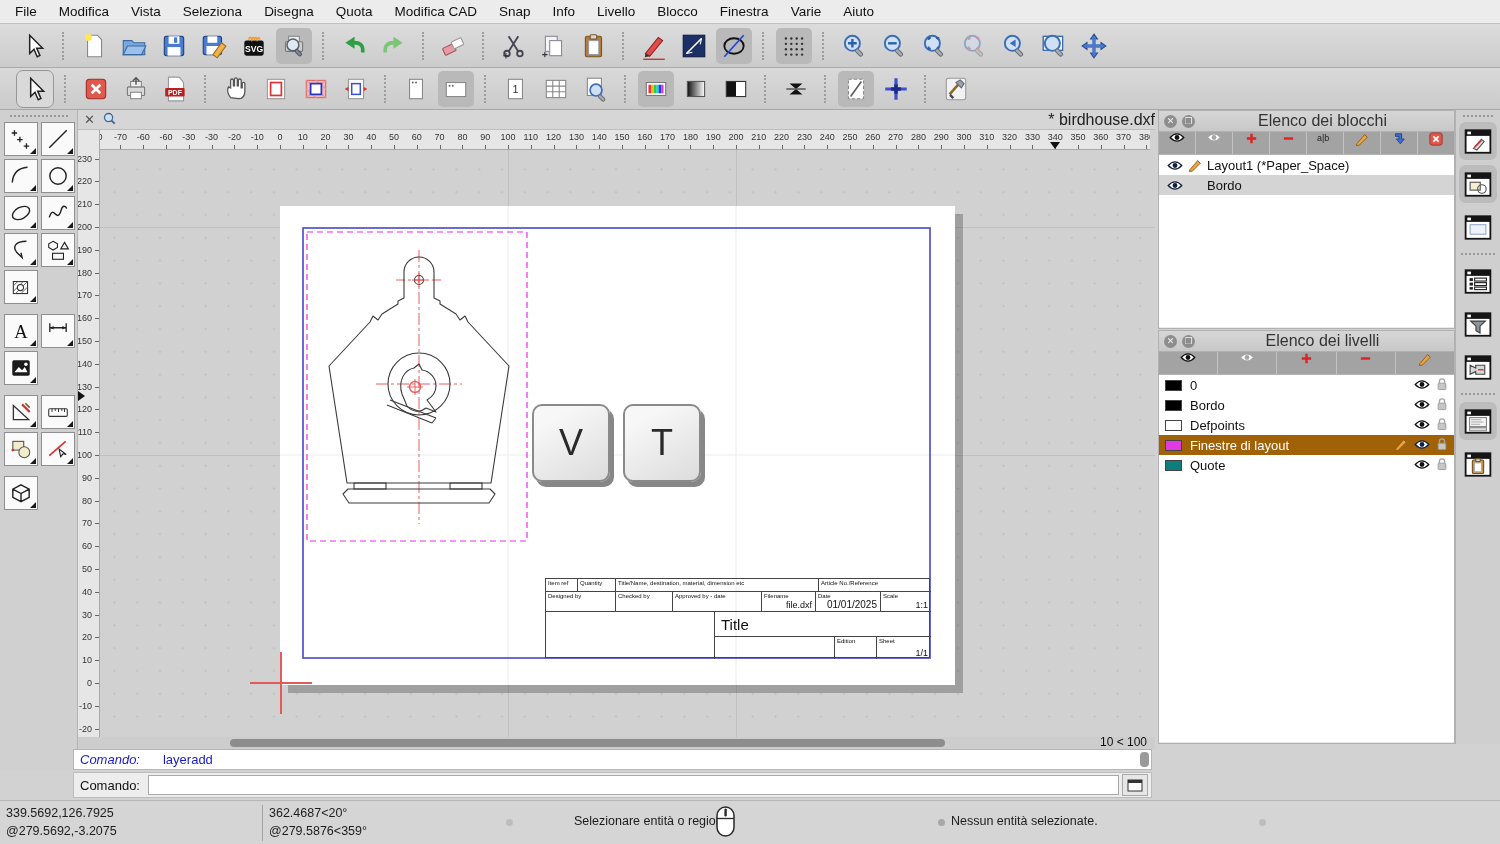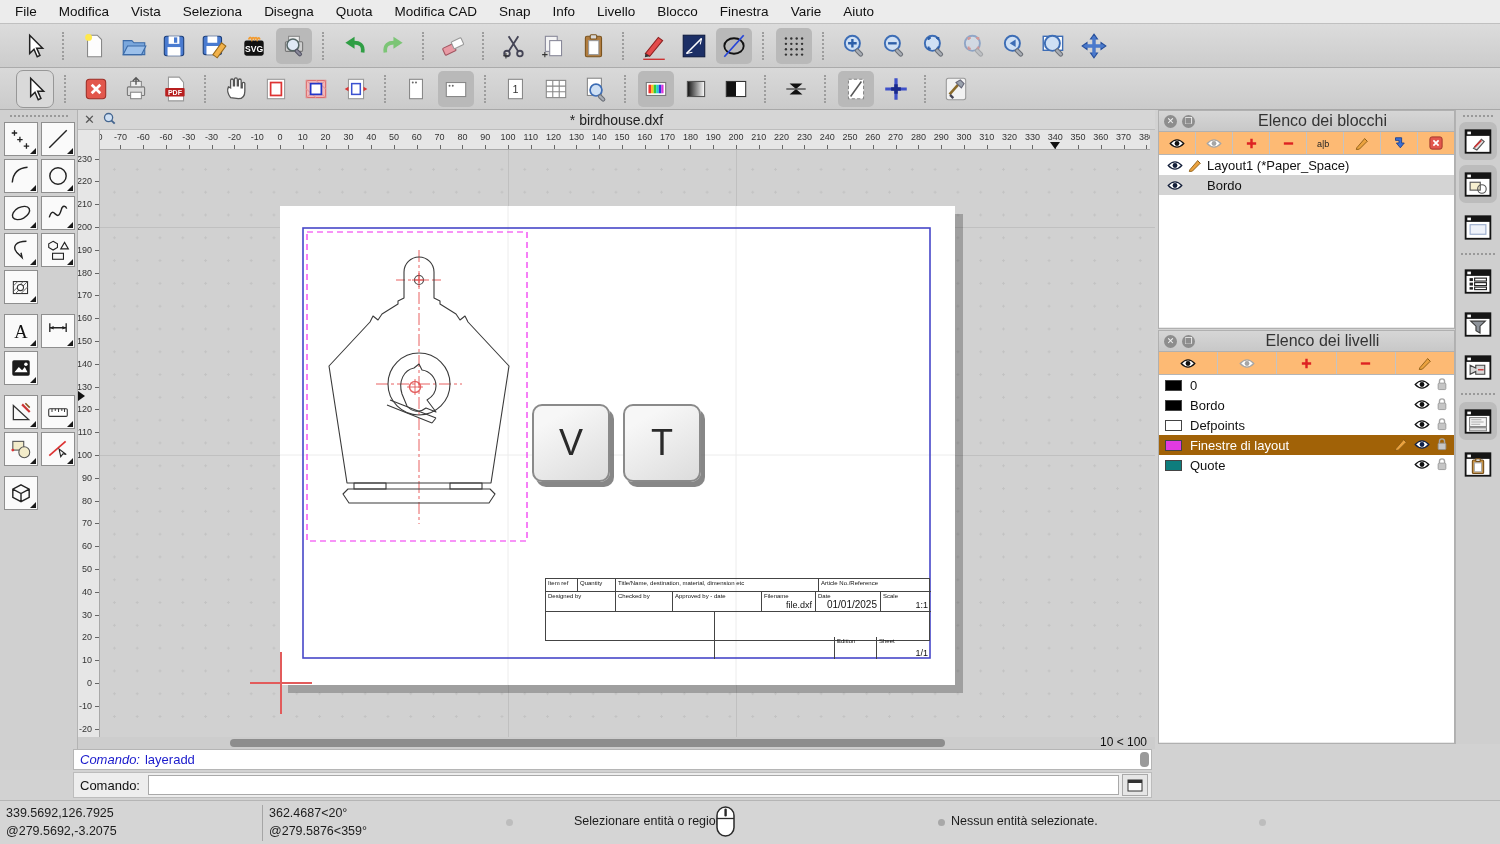--- a/index.html
+++ b/index.html
@@ -31,21 +31,21 @@
 .pal-btn{width:34px;height:34px;margin:1.5px;background:#fafafa;border:1px solid #8f8f8f;
   position:relative;display:flex;align-items:center;justify-content:center;box-sizing:border-box}
 .pal-btn svg{width:24px;height:24px}
 .pal-btn::after{content:"";position:absolute;right:1px;bottom:1px;
   border-left:6px solid transparent;border-bottom:6px solid #1a1a1a}
 .pal-empty{width:34px;height:34px;margin:1.5px;visibility:hidden}
 .pal-spacer{width:100%;height:7px}
 
 #canvas-header{position:absolute;left:78px;top:110px;width:1077px;height:20px;background:#d6d6d6;
   border-bottom:1px solid #bdbdbd;display:flex;align-items:center;box-sizing:border-box}
-#tab-title{position:absolute;left:0;width:100%;text-align:center;font-size:14px;color:#222}
+#tab-title{position:absolute;left:0;width:100%;text-align:right;font-size:16px;color:#222}
 #close-tab{font-size:13px;color:#555;margin-left:6px;z-index:2}
 #header-mag{margin-left:8px;z-index:2}
 #hruler{position:absolute;left:100px;top:130px;width:1050px;height:20px;background:#e6e6e6;
   border-bottom:1px solid #a8a8a8;overflow:hidden;box-sizing:border-box}
 #vruler{position:absolute;left:78px;top:130px;width:22px;height:607px;background:#e6e6e6;
   border-right:1px solid #a8a8a8;overflow:hidden;box-sizing:border-box}
 .htick{position:absolute;top:2px;font-size:9px;color:#333;transform:translateX(-50%);white-space:nowrap}
 .htline{position:absolute;bottom:0;width:1px;height:4px;background:#666}
 .vtick{position:absolute;right:7px;font-size:9px;color:#333;transform:translateY(-50%)}
 .vtline{position:absolute;right:0;width:4px;height:1px;background:#666}
@@ -60,34 +60,34 @@
 .gridh{position:absolute;left:0;right:0;height:1px;background:#c0c0c0}
 #paper{position:absolute;left:180px;top:56px;width:675px;height:479px;background:#ffffff;
   box-shadow:8px 8px 0 rgba(0,0,0,.24)}
 #paper-svg{position:absolute;left:0;top:0;width:675px;height:479px}
 .keycap{position:absolute;width:74px;height:74px;border-radius:10px;border:2px solid #8a8a8a;
   background:linear-gradient(150deg,#f7f7f7 20%,#dcdcdc);box-shadow:4px 5px 0 rgba(105,105,105,.8);
   display:flex;align-items:center;justify-content:center;font-size:36px;color:#2a2a2a}
 #crosshair-h{position:absolute;height:2px;background:#e25b5b;z-index:5}
 #crosshair-v{position:absolute;width:2px;background:#e25b5b;z-index:5}
 
-#tblock{position:absolute;left:265px;top:372px;width:385px;height:63px;border:1px solid #444;
+#tblock{position:absolute;left:265px;top:372px;width:385px;height:80px;border:1px solid #444;
   box-sizing:border-box;font-size:6px;color:#111}
 .tb-cell{position:absolute;box-sizing:border-box;padding:1px 2px;overflow:hidden;white-space:nowrap}
 .tb-val{position:absolute;right:3px;bottom:1px;font-size:9px}
 
 .panel{position:absolute;background:#e9e9e9;border:1px solid #b0b0b0;box-sizing:border-box}
 .panel-header{height:20px;background:linear-gradient(#d6d6d6,#c8c8c8);border-bottom:1px solid #b0b0b0;
   display:flex;align-items:center;position:relative}
 .win-btn{width:13px;height:13px;border-radius:50%;background:#8d8d8d;color:#f4f4f4;font-size:9px;line-height:13px;
   text-align:center;margin-left:5px;flex:none}
 .panel-title{position:absolute;left:16px;width:100%;text-align:center;font-size:16px;color:#333}
 .panel-toolbar{display:flex;border-bottom:1px solid #b5b5b5;background:#e3e3e3}
-.ptool{flex:1;height:22px;border-right:1px solid #c3c3c3;background:#fdba74;
-  display:flex;align-items:center;justify-content:center}
+.ptool{flex:1;height:22px;border-right:1px solid #c3c3c3;background:#a3a3a3;
+  display:flex;align-items:flex-start;justify-content:center}
 .ptool:last-child{border-right:none}
 .panel-list{background:#fff;overflow:hidden}
 .prow{height:20px;display:flex;align-items:center;font-size:13px;padding-left:6px;box-sizing:border-box}
 .prow .icol{width:20px;flex:none;display:flex;justify-content:center}
 .sel-grey{background:#d4d4d4}
 .sel-blue{background:#a16207;color:#fff}
 .lswatch{width:15px;height:9px;border:1px solid #444;margin-right:8px;flex:none}
 .lright{margin-left:auto;display:flex;align-items:center;gap:6px;padding-right:6px}
 
 #right-strip{position:absolute;left:1455px;top:110px;width:45px;height:634px;background:#cfcfcf;
@@ -97,21 +97,21 @@
 .strip-btn svg{width:30px;height:27px}
 .strip-btn.highlighted{background:#bcbcbc}
 .strip-sep{width:34px;margin:7px auto;border-top:2px dotted #999}
 
 #scroll-row{position:absolute;left:78px;top:737px;width:1077px;height:12px;background:#cdcdcd}
 #scroll-thumb{position:absolute;left:152px;top:2px;width:715px;height:8px;border-radius:4px;background:#8d8d8d}
 #zoom-status{position:absolute;right:8px;top:-2px;font-size:12px;color:#111}
 #cmd-history{position:absolute;left:73px;top:749px;width:1079px;height:21px;background:#fff;
   border:1px solid #b5b5b5;box-sizing:border-box;display:flex;align-items:center;font-size:13px;color:#1a1acc}
 #cmd-history .lbl{font-style:italic;margin-left:6px}
-#cmd-history .val{margin-left:5px}
+#cmd-history .val{margin-left:23px}
 #hist-thumb{position:absolute;right:2px;top:2px;width:9px;height:15px;border-radius:4px;background:#9a9a9a}
 #cmd-row{position:absolute;left:73px;top:772px;width:1079px;height:26px;background:#ededed;
   border:1px solid #bcbcbc;box-sizing:border-box;display:flex;align-items:center}
 #cmd-row .lbl{font-size:13px;margin:0 8px 0 6px;color:#111}
 #cmd-input{flex:1;height:18px;border:1px solid #a9a9a9;background:#fff;font-size:13px;
   font-family:"Liberation Sans",sans-serif;outline:none;padding:0 4px}
 #cmd-win-btn{width:24px;height:20px;margin:0 3px;background:#e6e6e6;border:1px solid #a9a9a9;
   display:flex;align-items:center;justify-content:center}
 
 #statusbar{position:absolute;left:0;top:800px;width:1500px;height:44px;background:#d5d5d5;
@@ -788,20 +788,23 @@
         <div class="tb-cell" style="left:32px;top:0px;width:38px;height:13px;border-right:1px solid #444;border-bottom:1px solid #444"><span>Quantity</span></div>
         <div class="tb-cell" style="left:70px;top:0px;width:203px;height:13px;border-right:1px solid #444;border-bottom:1px solid #444"><span>Title/Name, destination, material, dimension etc</span></div>
         <div class="tb-cell" style="left:273px;top:0px;width:112px;height:13px;border-right:none;border-bottom:1px solid #444"><span>Article No./Reference</span></div>
         <div class="tb-cell" style="left:0px;top:13px;width:70px;height:20px;border-right:1px solid #444;border-bottom:1px solid #444"><span>Designed by</span></div>
         <div class="tb-cell" style="left:70px;top:13px;width:57px;height:20px;border-right:1px solid #444;border-bottom:1px solid #444"><span>Checked by</span></div>
         <div class="tb-cell" style="left:127px;top:13px;width:89px;height:20px;border-right:1px solid #444;border-bottom:1px solid #444"><span>Approved by - date</span></div>
         <div class="tb-cell" style="left:216px;top:13px;width:54px;height:20px;border-right:1px solid #444;border-bottom:1px solid #444"><span>Filename</span><span class="tb-val">file.dxf</span></div>
         <div class="tb-cell" style="left:270px;top:13px;width:65px;height:20px;border-right:1px solid #444;border-bottom:1px solid #444"><span>Date</span><span class="tb-val" style="font-size:10px">01/01/2025</span></div>
         <div class="tb-cell" style="left:335px;top:13px;width:50px;height:20px;border-right:none;border-bottom:1px solid #444"><span>Scale</span><span class="tb-val">1:1</span></div>
         <div class="tb-cell" style="left:0px;top:33px;width:169px;height:47px;border-right:1px solid #444;border-bottom:none"></div>
+        <div class="tb-cell" style="left:169px;top:33px;width:216px;height:25px;border-right:none;border-bottom:1px solid #444">
+          <span style="font-size:15px;position:absolute;left:6px;top:4px">Title</span>
+        </div>
         <div class="tb-cell" style="left:169px;top:58px;width:120px;height:22px;border-right:1px solid #444;border-bottom:none"></div>
         <div class="tb-cell" style="left:289px;top:58px;width:42px;height:22px;border-right:1px solid #444;border-bottom:none"><span>Edition</span></div>
         <div class="tb-cell" style="left:331px;top:58px;width:54px;height:22px;border-right:none;border-bottom:none"><span>Sheet</span><span class="tb-val">1/1</span></div>
       </div>
   </div>
   <div id="crosshair-h" style="left:150px;top:532px;width:62px"></div>
   <div id="crosshair-v" style="left:180px;top:502px;height:62px"></div>
 </div>
 
 <div class="panel" id="blocks-panel" style="left:1158px;top:110px;width:297px;height:219px">

